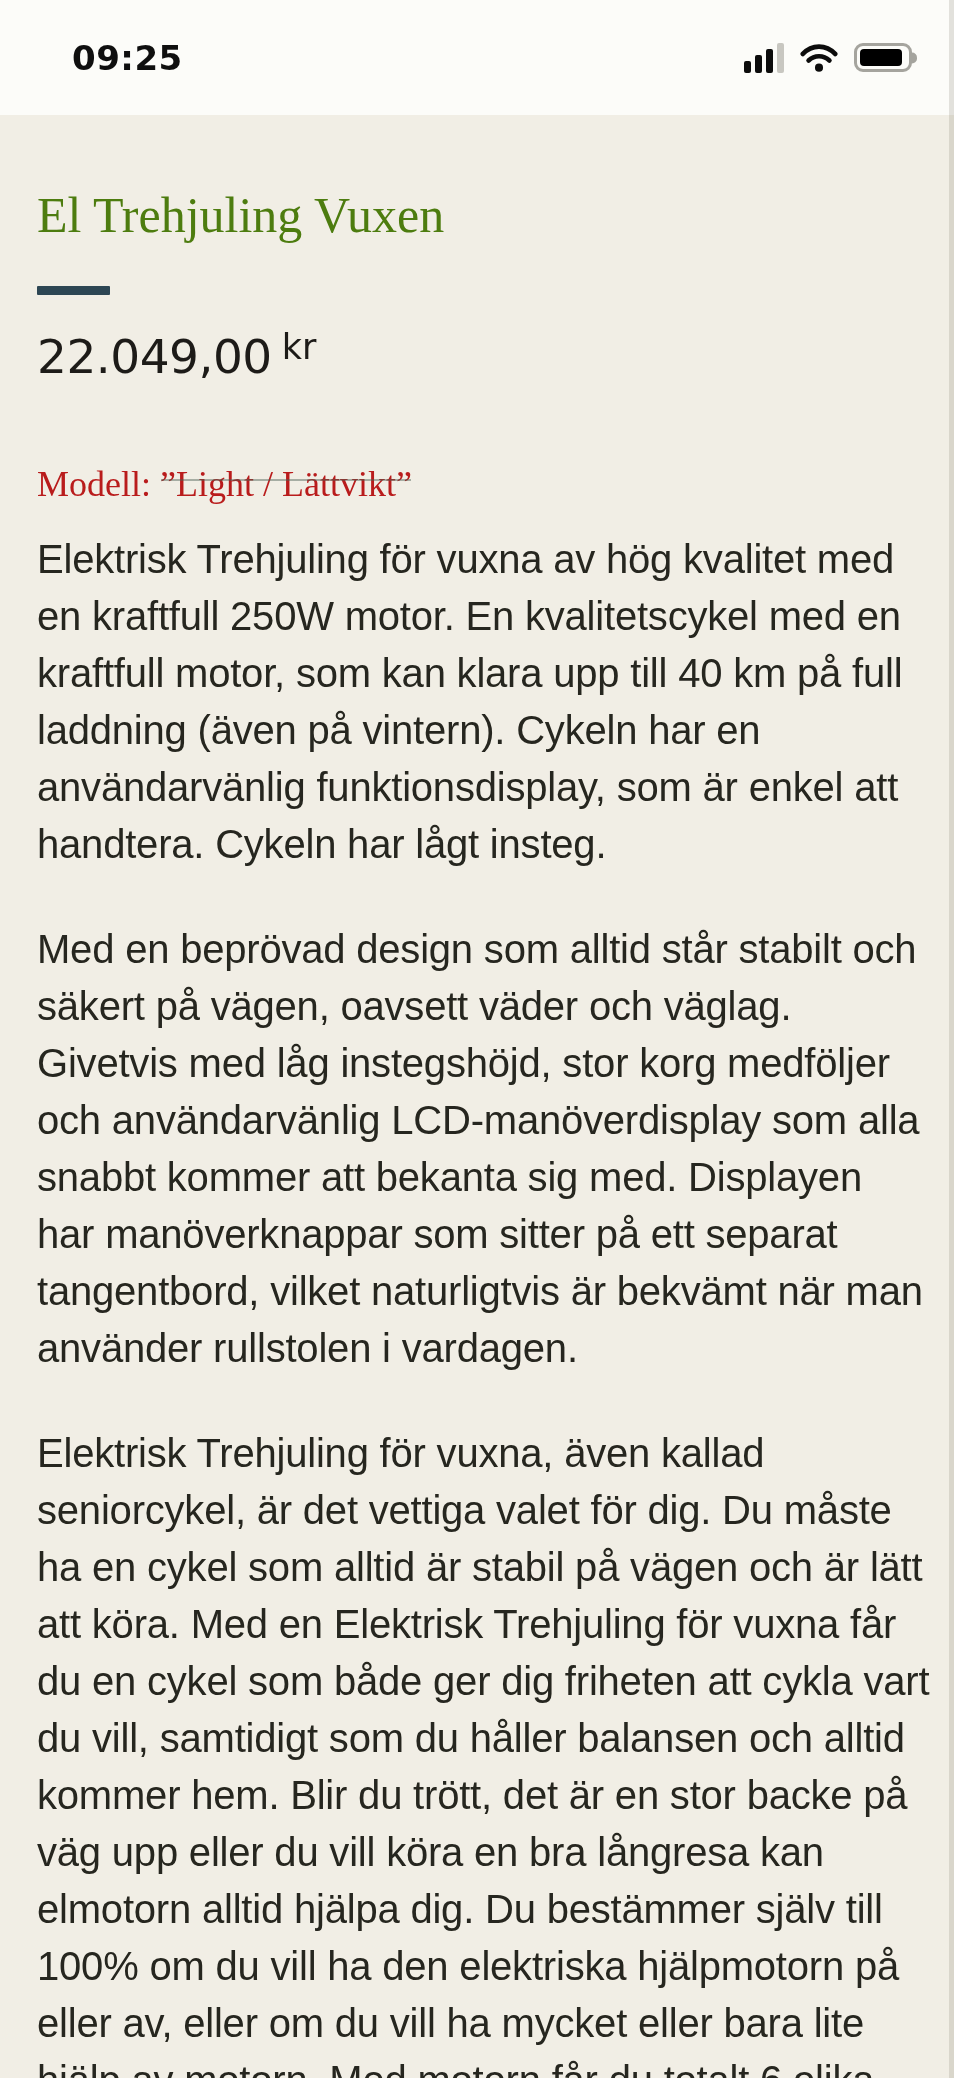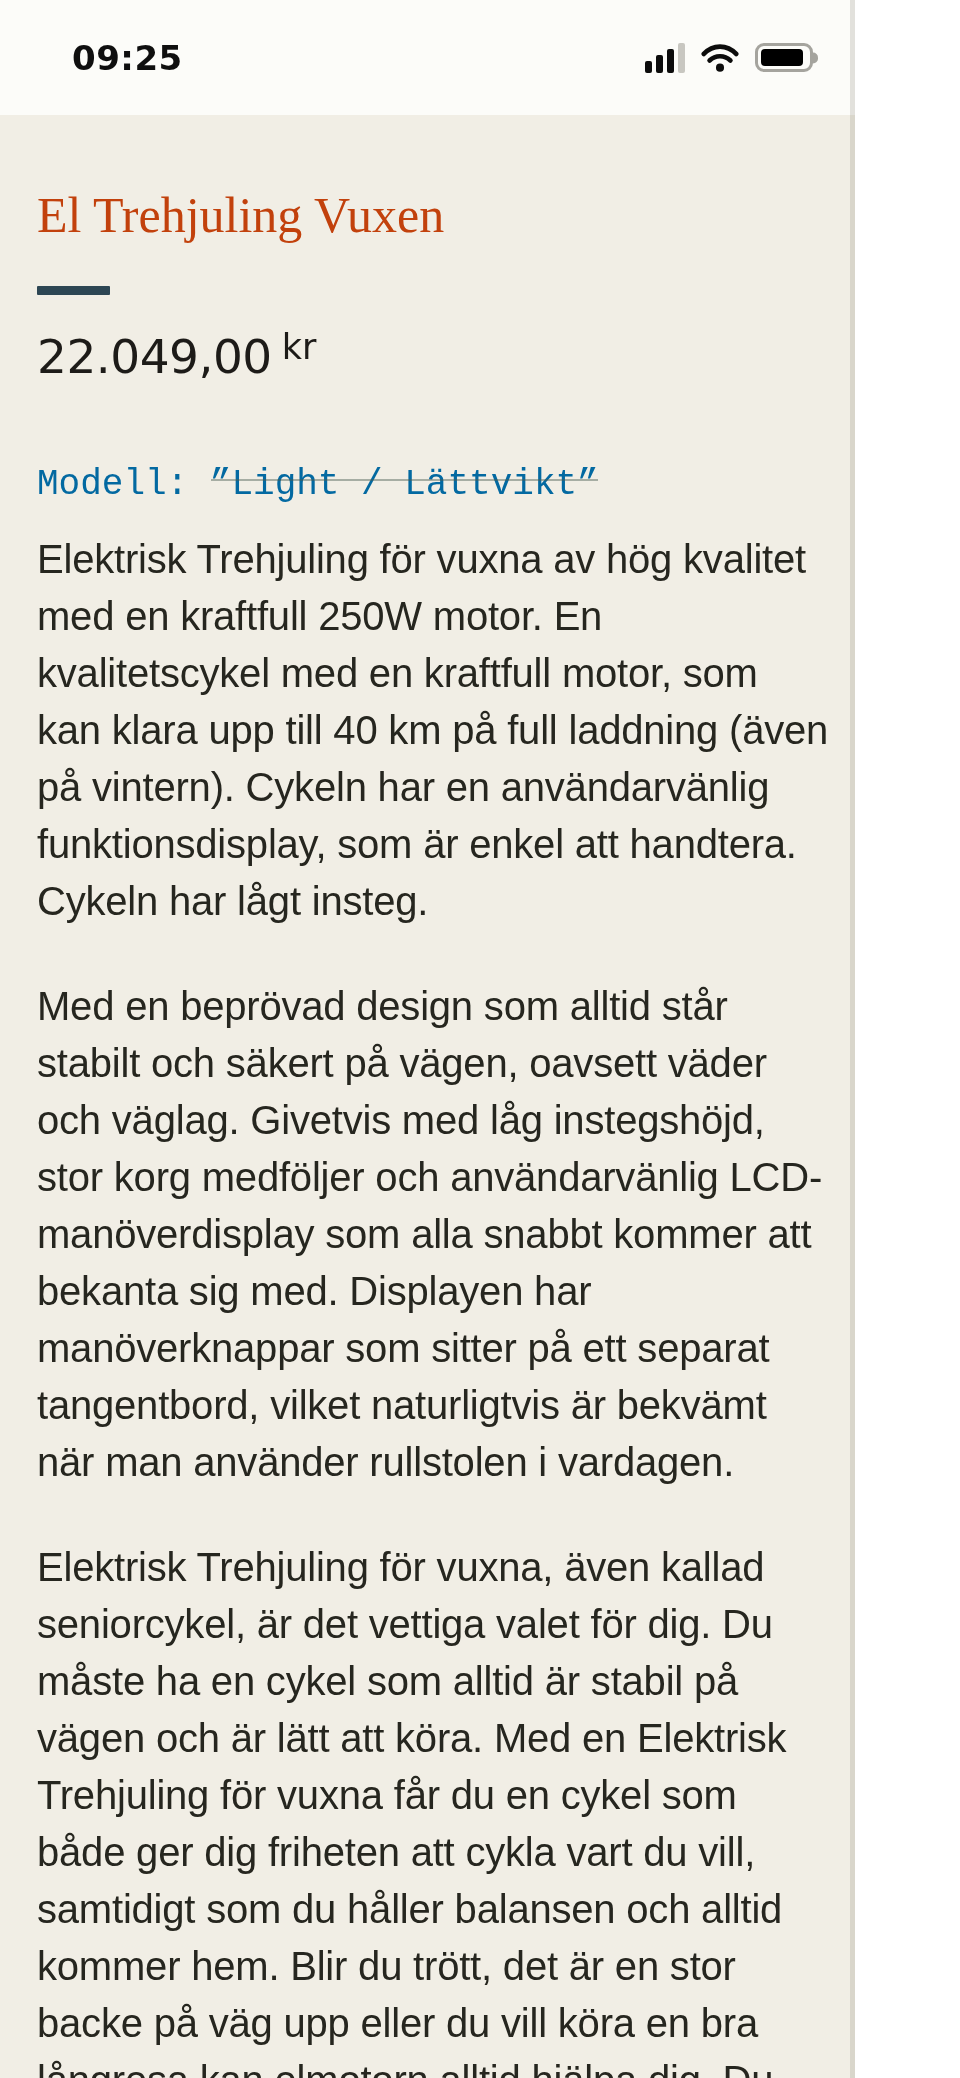--- a/index.html
+++ b/index.html
@@ -1,20 +1,20 @@
 <!DOCTYPE html>
 <html><head>
 <meta charset="utf-8">
 <style>
   html, body { margin: 0; padding: 0; }
   body { font-family: "Liberation Sans", sans-serif; }
 
   .screen {
     position: relative;
-    width: 855px;
+    width: 954px;
     height: 2078px;
     background: #f1eee5;
     overflow: hidden;
   }
 
   
   .status-bar {
     height: 115px;
     background: #fcfcf9;
     display: flex;
@@ -51,21 +51,21 @@
 
   
   .content { padding: 75px 24px 0 37px; }
 
   .product-title {
     margin: 0;
     font-family: "Liberation Serif", serif;
     font-weight: 400;
     font-size: 50px;
     line-height: 1.0;
-    color: #c2410c;
+    color: #4d7c0f;
   }
   .title-divider {
     width: 73px;
     height: 9px;
     margin-top: 46px;
     background: #2d4653;
     border-radius: 1px;
   }
   .price {
     margin-top: 38px;
@@ -77,25 +77,25 @@
   }
   .price .currency {
     display: inline-block;
     font-size: 35px;
     margin-left: 10px;
     transform: translateY(-14px);
     letter-spacing: 0;
   }
   .model-heading {
     margin: 83px 0 0 0;
-    font-family: Liberation Mono, monospace;
+    font-family: Liberation Serif, serif;
     font-weight: 400;
     font-size: 36px;
     line-height: 1.2;
-    color: #0369a1;
+    color: #b91c1c;
   }
   .quote-strike { position: relative; display: inline-block; }
   .quote-strike::after {
     content: "";
     position: absolute;
     left: 1px; right: 1px;
     top: 37%;
     height: 2px;
     background: rgba(76, 93, 83, 0.45);
   }

